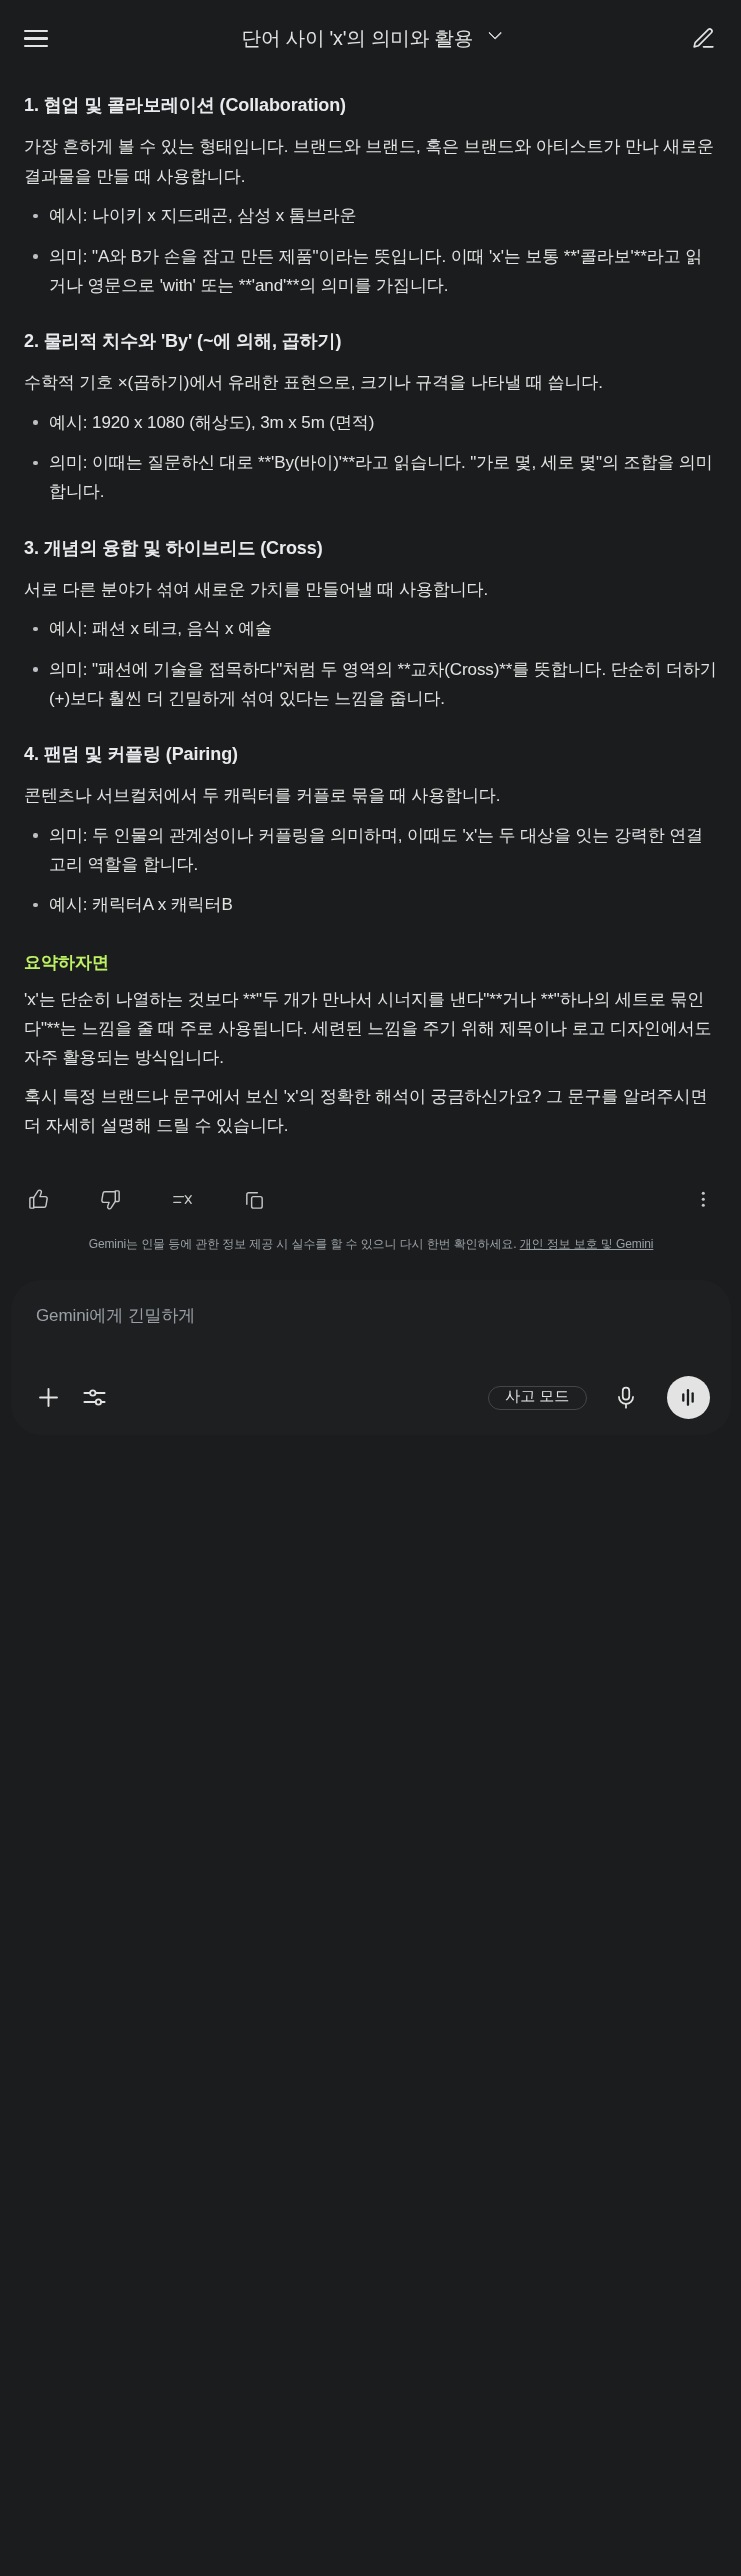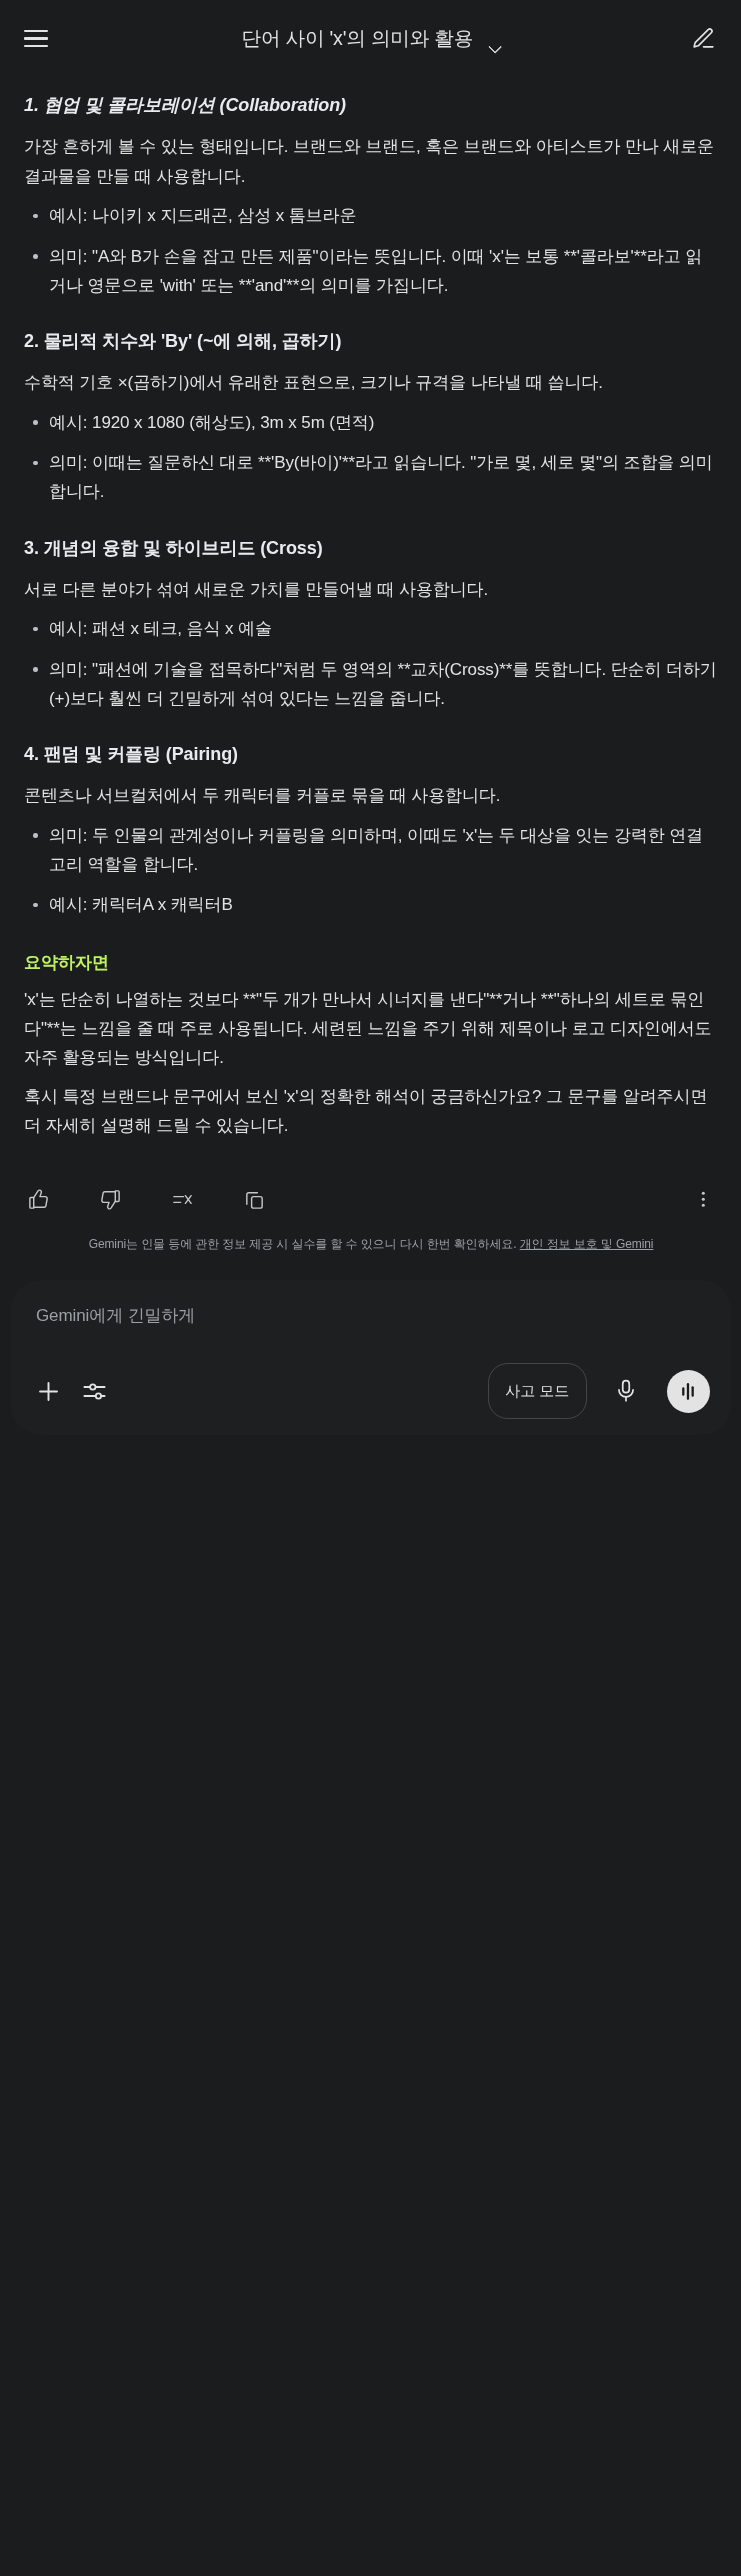--- a/index.html
+++ b/index.html
@@ -36,21 +36,21 @@
   .hamburger span {
     display: block;
     height: 2.1px;
     width: 24px;
     background: #e3e3e3;
     border-radius: 1px;
   }
   .header-title-wrap {
     flex: 1;
     display: flex;
-    align-items: flex-end;
+    align-items: flex-start;
     justify-content: center;
     gap: 16px;
     min-width: 0;
   }
   .header-title {
     font-size: 19.6px;
     color: #e3e3e3;
     white-space: nowrap;
     overflow: hidden;
     text-overflow: ellipsis;
@@ -84,21 +84,21 @@
     padding: 5.2px 24px 0 24px;
   }
   h2.sec-title {
     font-size: 18px;
     font-weight: bold;
     color: #e8eaed;
     margin: 29px 0 13.4px 0;
     line-height: 1.42;
     letter-spacing: -0.1px;
   }
-  h2.sec-title.first { margin-top: 11.3px; font-style: italic; }
+  h2.sec-title.first { margin-top: 11.3px; }
   p.para {
     font-size: 17px;
     line-height: 1.72;
     color: #e3e3e3;
     margin: 0 0 9.3px 0;
     letter-spacing: -0.1px;
   }
   ul.bullets {
     list-style: none;
     margin: 10.3px 0 5.2px 0;
@@ -188,25 +188,24 @@
     display: flex; align-items: center; justify-content: center;
     cursor: pointer;
   }
   .tools-btn {
     width: 33px; height: 33px;
     display: flex; align-items: center; justify-content: center;
     cursor: pointer;
   }
   .composer-spacer { flex: 1; }
   .pill {
-    height: 56px;
+    height: 24px;
     border: 1px solid #444746;
     border-radius: 19.6px;
     display: flex;
-    align-items: center;
     padding: 0 16.5px;
     font-size: 15px;
     color: #e3e3e3;
     cursor: pointer;
     white-space: nowrap;
   }
   .mic-btn {
     width: 37px; height: 37px;
     display: flex; align-items: center; justify-content: center;
     cursor: pointer;

